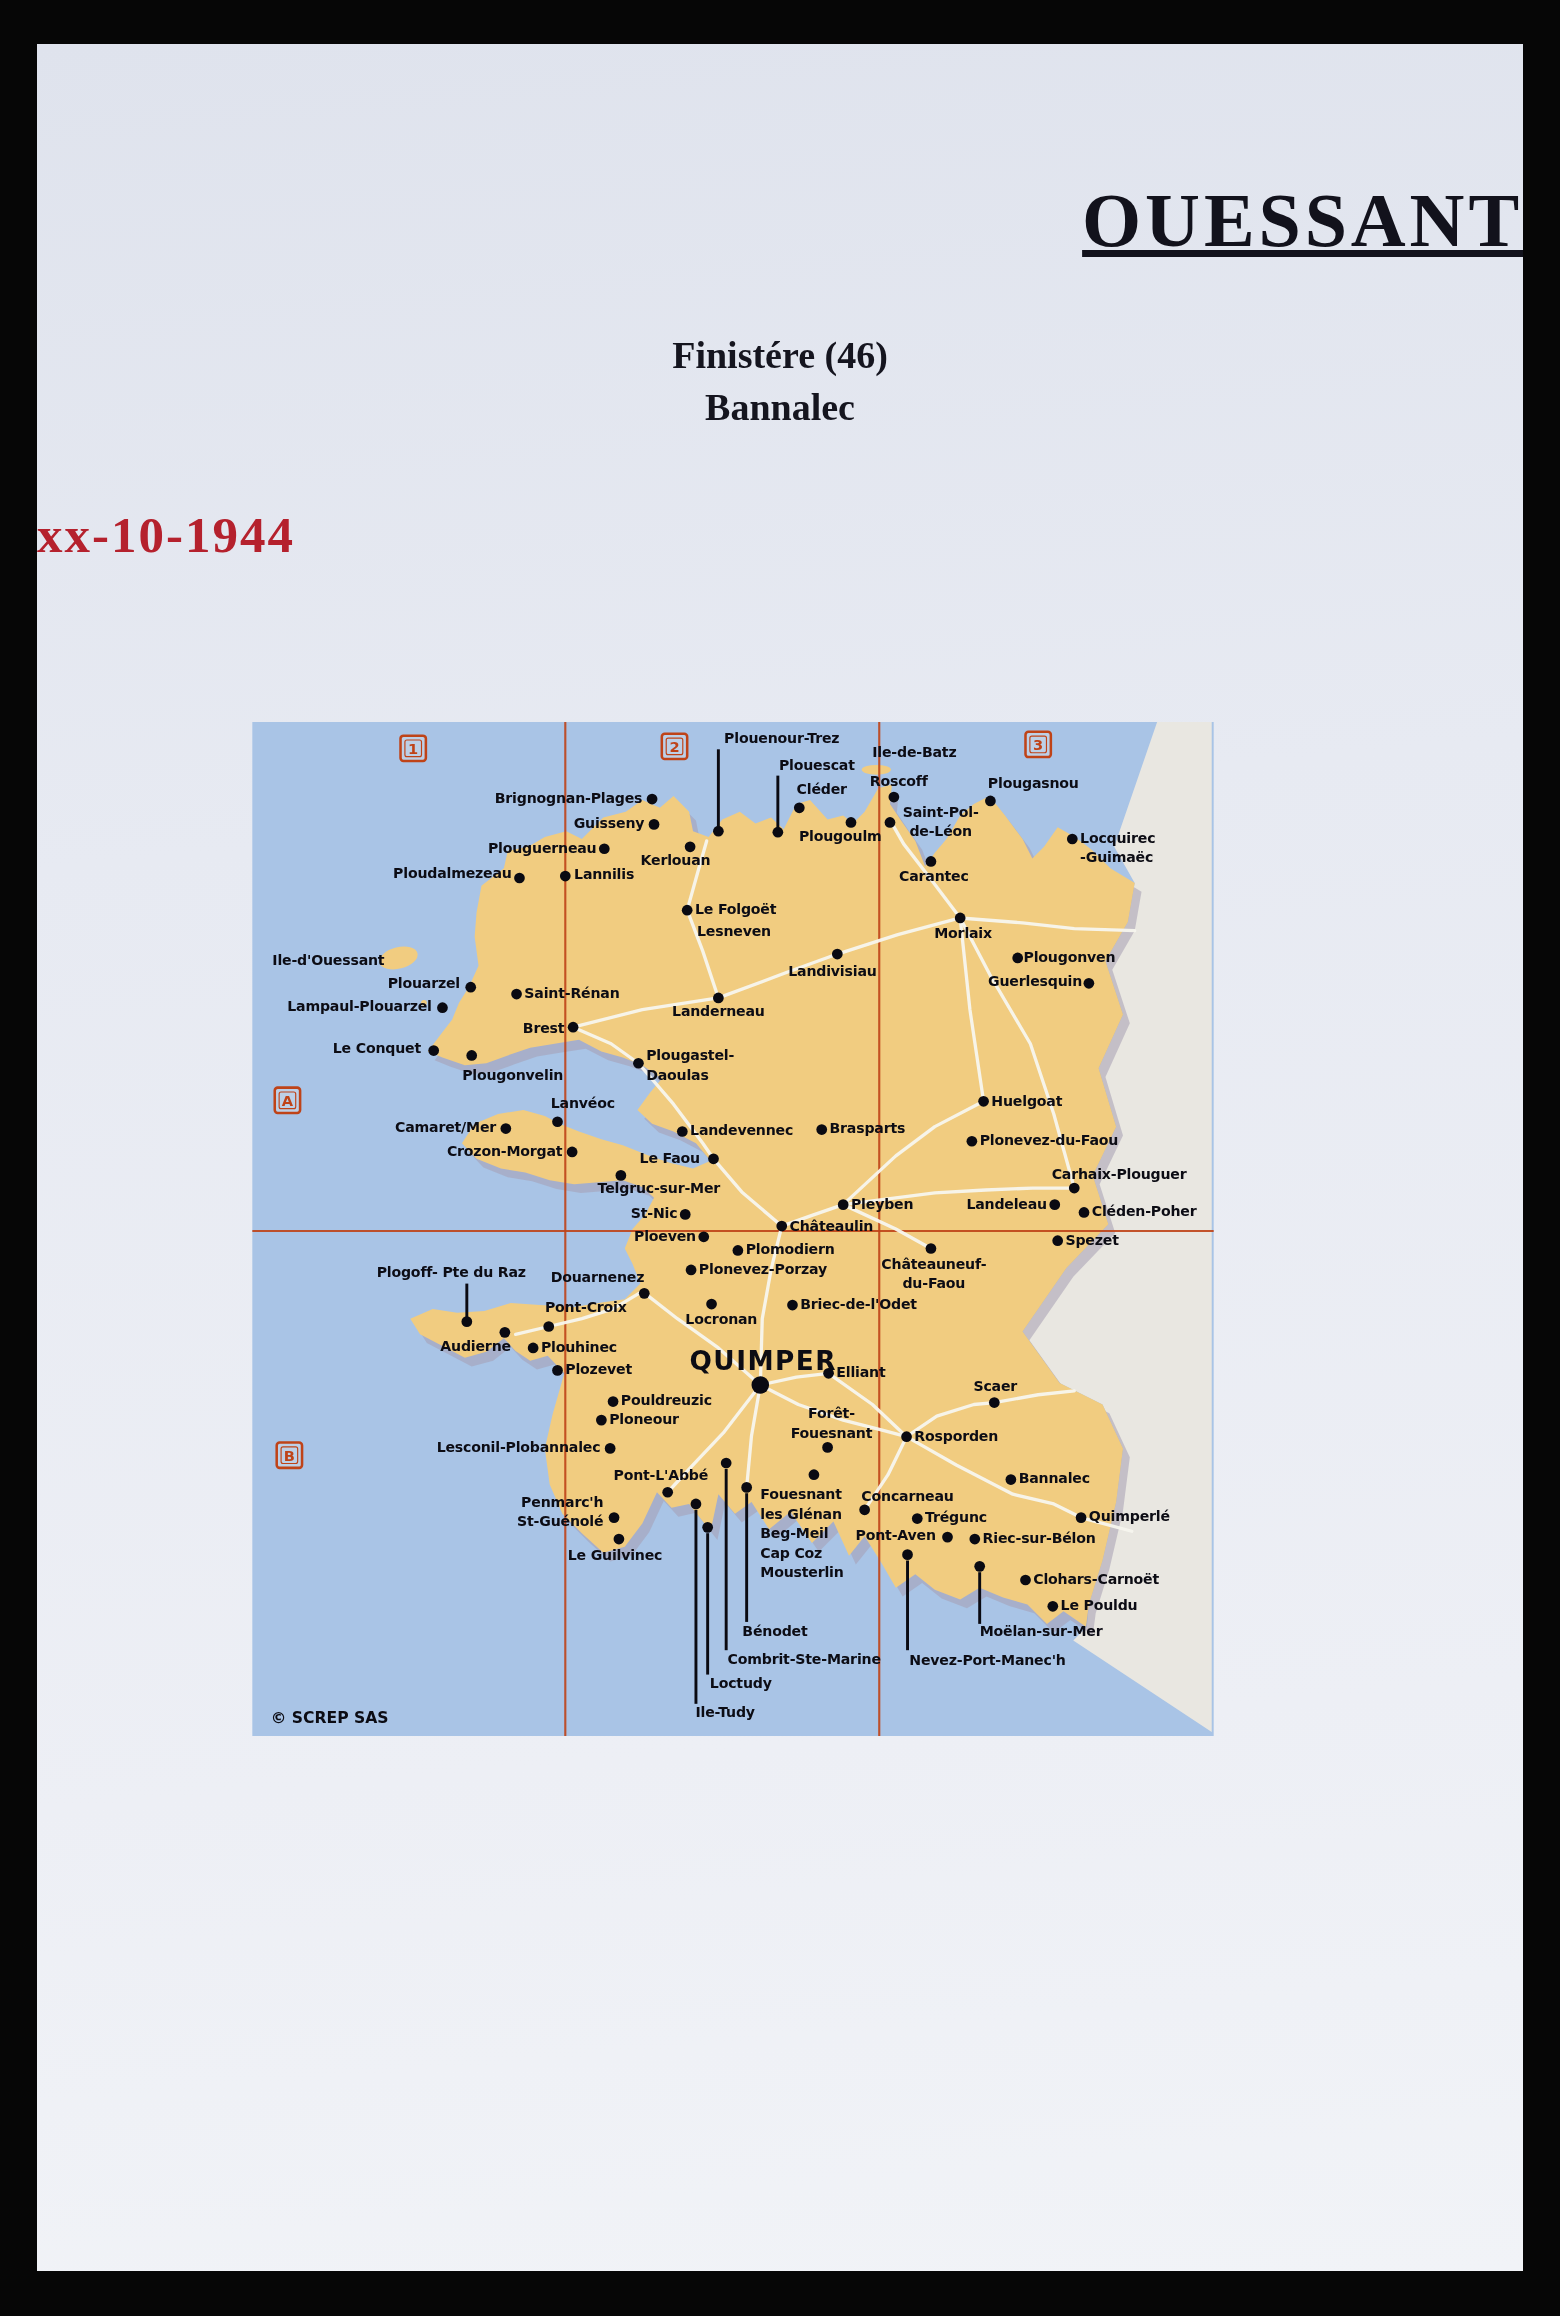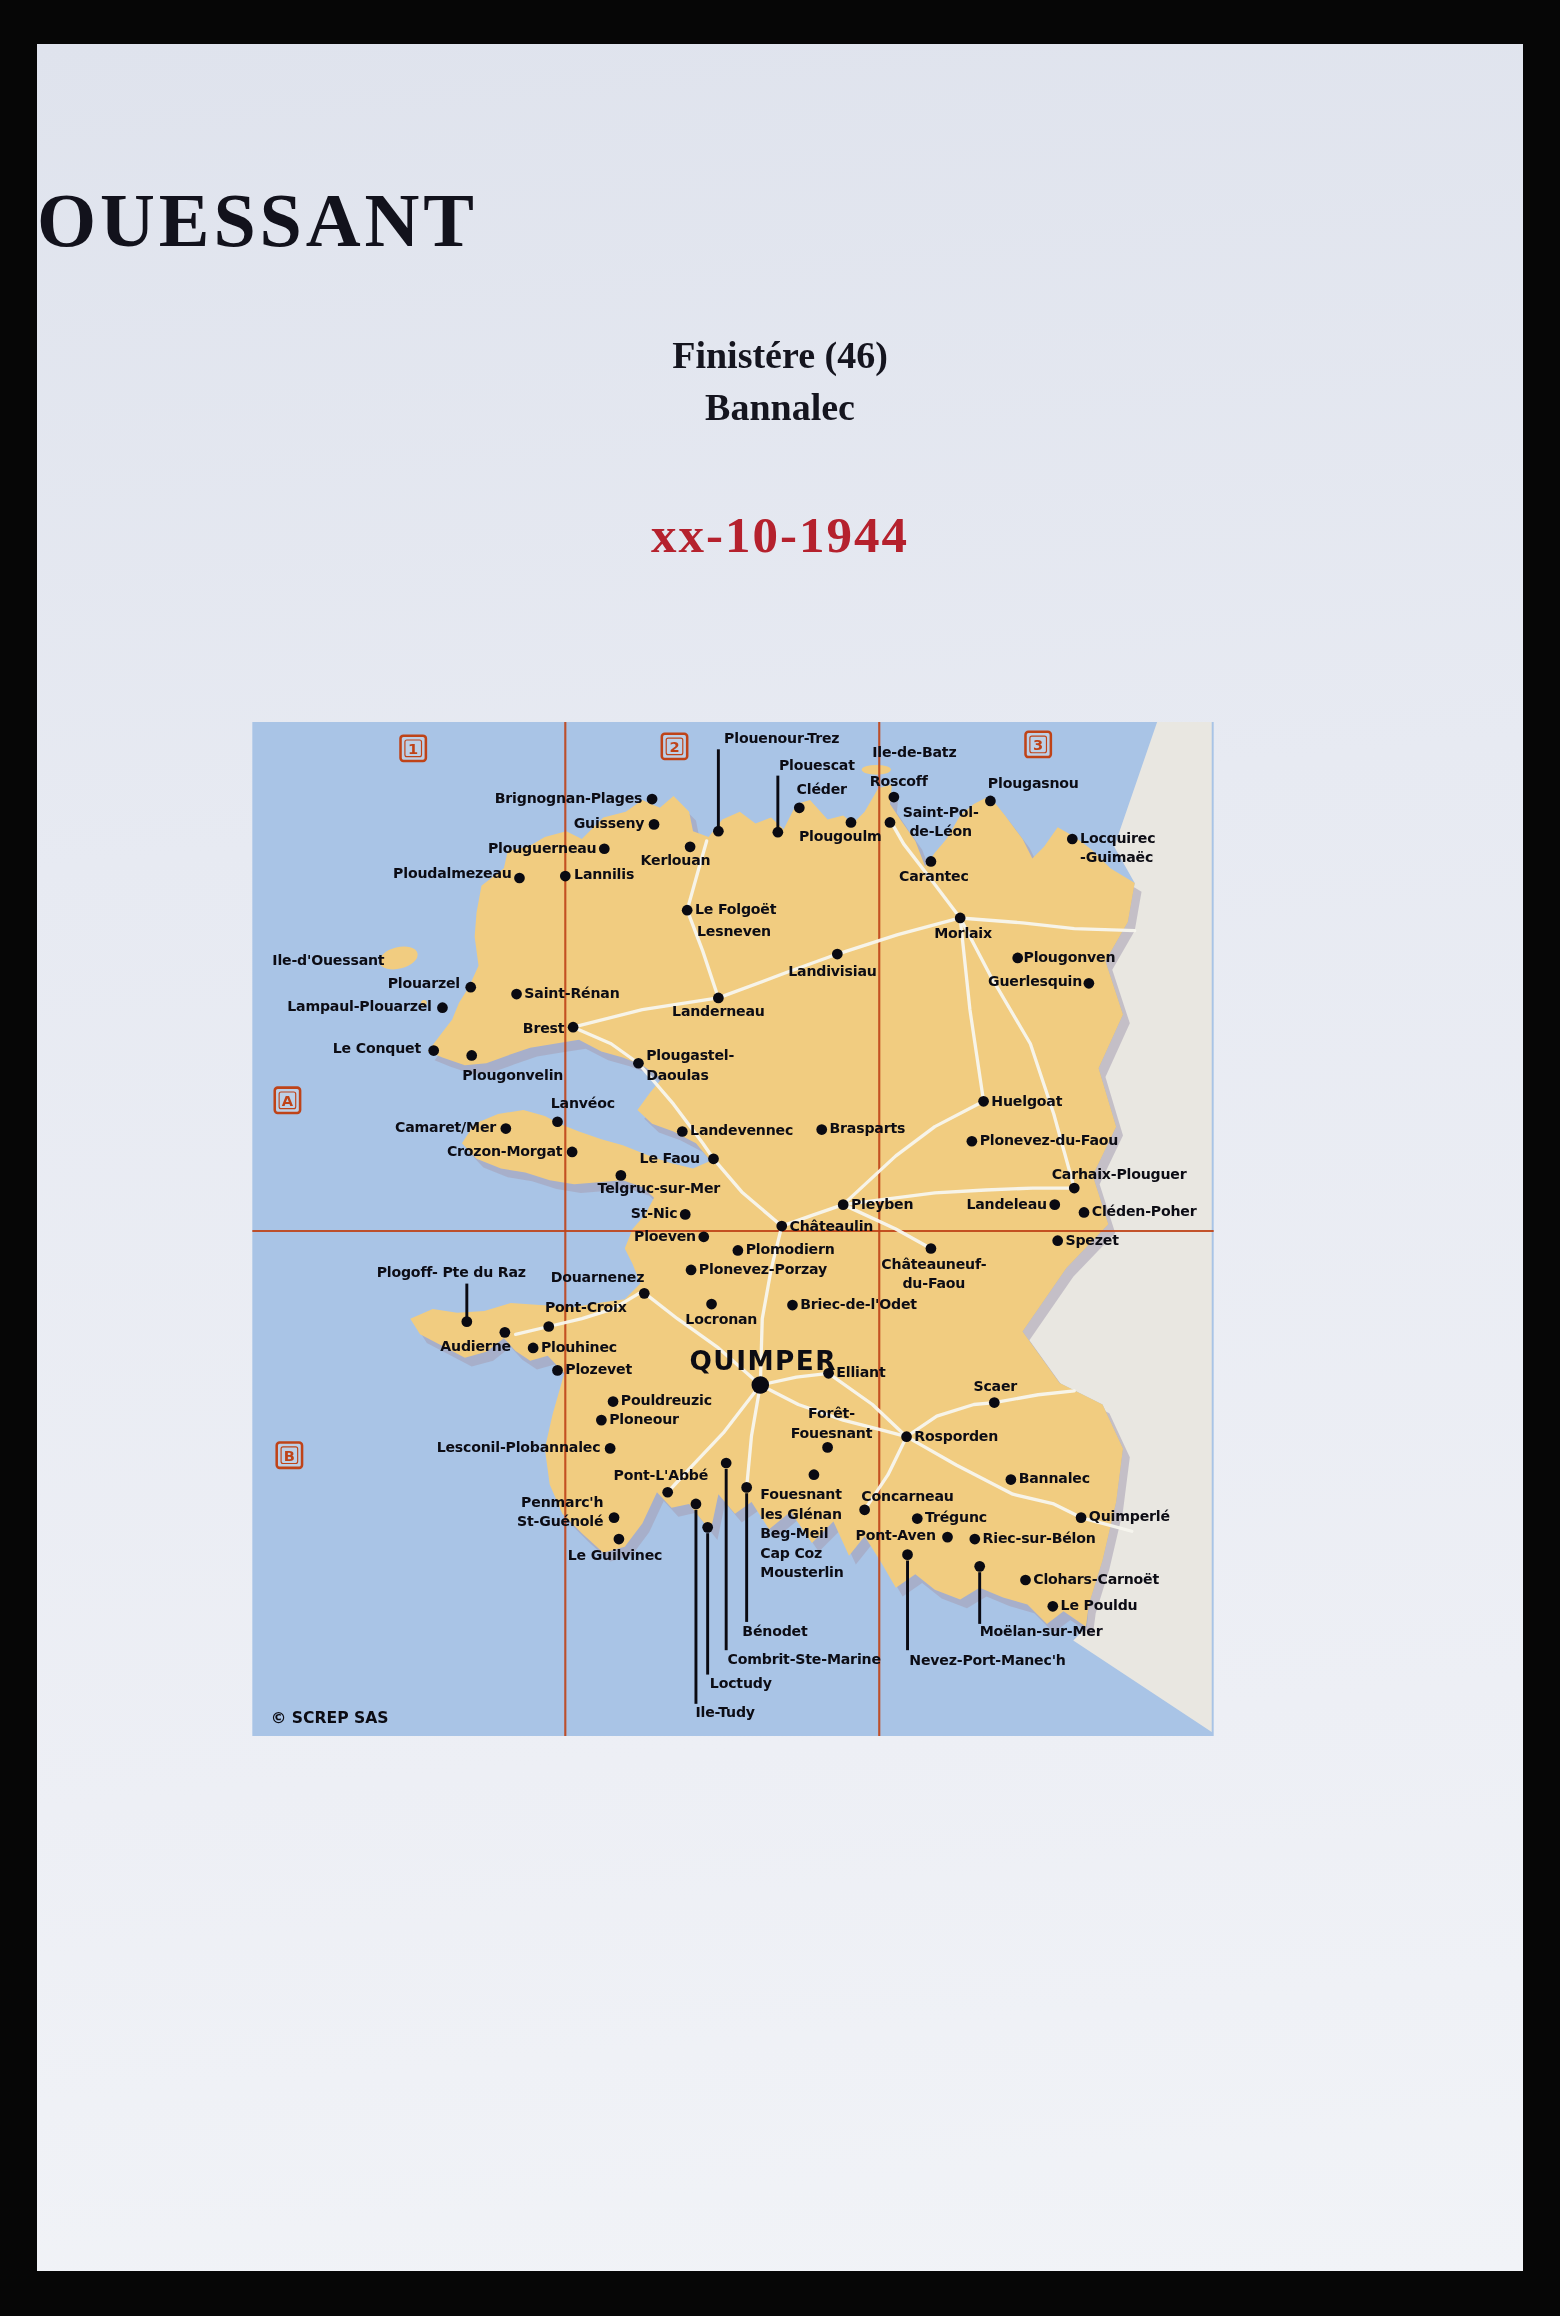--- a/index.html
+++ b/index.html
@@ -6,31 +6,31 @@
   body{
     width:1560px;height:2316px;position:relative;overflow:hidden;
     background:#060606;
     font-family:"Liberation Serif","DejaVu Serif",serif;
   }
   .page{
     position:absolute;left:37px;top:44px;width:1486px;height:2227px;
     background:linear-gradient(175deg,#dfe3ed 0%,#e7eaf2 35%,#edeff5 75%,#f1f3f7 100%);
   }
   .title{
-    position:absolute;top:133px;left:0;width:100%;text-align:left;
-    font-size:76px;font-weight:bold;letter-spacing:3.9px;color:#12121c;margin:0;
+    position:absolute;top:133px;left:0;width:100%;text-align:right;
+    font-size:76px;font-weight:bold;letter-spacing:3.9px;color:#12121c;margin:0;text-decoration:underline;
   }
   .subtitle{
     position:absolute;left:0;width:100%;text-align:center;
     font-size:38px;font-weight:bold;color:#15151f;
   }
   .sub-dep{top:289px;}
   .sub-reg{top:341px;}
   .date{
-    position:absolute;top:462px;left:0;width:100%;text-align:center;
+    position:absolute;top:462px;left:0;width:100%;
     font-size:51px;font-weight:bold;letter-spacing:2px;color:#b5212d;
   }
   .map-wrap{
     position:absolute;left:215px;top:678px;width:962px;height:1014px;
   }
   .map-wrap svg{display:block;width:100%;height:100%;}
 </style>
 </head>
 <body>
 

